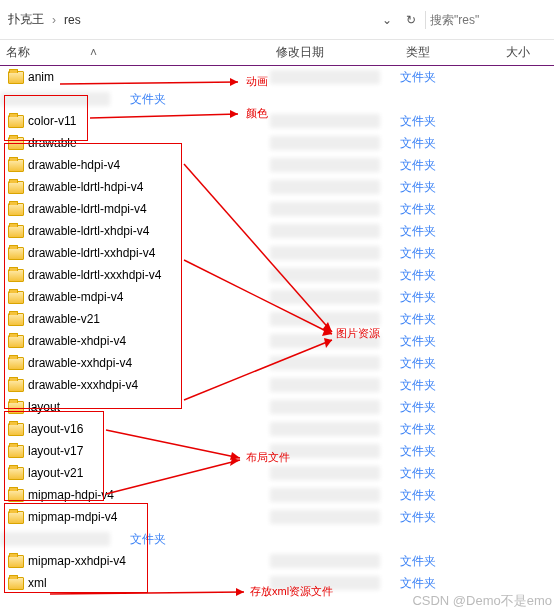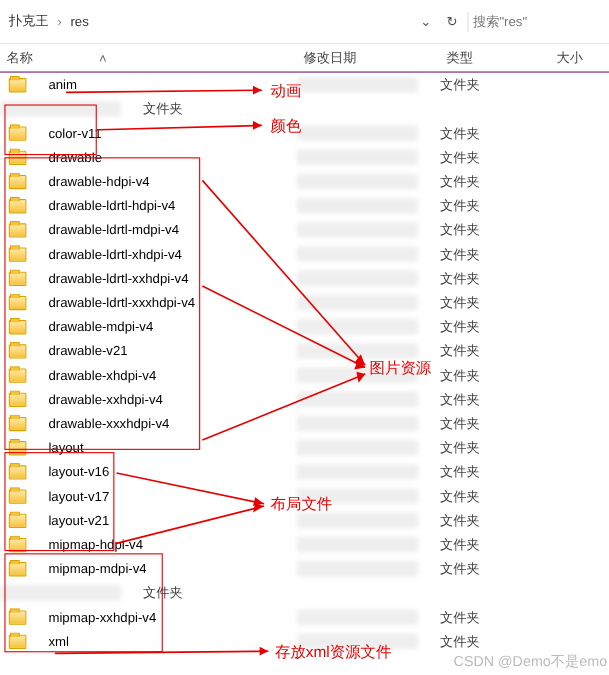--- a/index.html
+++ b/index.html
@@ -12,28 +12,28 @@
 .search{border:none;outline:none;color:#888;width:120px}
 .hdr{display:flex;height:26px;align-items:center;border-bottom:1px solid #701a75;color:#444;position:relative}
 .hdr>div{padding:0 6px}
 .c-name{width:270px;display:flex;align-items:center;gap:60px}
 .c-date{width:130px}
 .c-type{width:100px}
 .c-size{flex:1}
 .sortico{color:#666}
 .list{position:relative}
 .row{display:flex;height:22px;align-items:center;position:relative}
-.row .nm{width:270px;display:flex;align-items:center;gap:20px;padding-left:8px}
+.row .nm{width:270px;display:flex;align-items:center;gap:4px;padding-left:8px}
 .row .dt{width:130px}
-.row .tp{width:100px;color:#404040}
+.row .tp{width:100px;color:#3b82f6}
 .fld{width:16px;height:13px;background:linear-gradient(#ffe9a8,#f5c23b);border:1px solid #d9a400;border-radius:1px;position:relative}
 .fld:before{content:"";position:absolute;top:-3px;left:0;width:7px;height:3px;background:#f5c23b;border:1px solid #d9a400;border-bottom:none;border-radius:1px 1px 0 0}
 .blur{width:110px;height:14px;background:#eee;filter:blur(2px);border-radius:2px}
 .redbox{position:absolute;border:1.5px solid #e60000;pointer-events:none;z-index:5}
-.ann{position:absolute;color:#e60000;font-size:14px;font-weight:500;z-index:6;pointer-events:none;white-space:nowrap}
+.ann{position:absolute;color:#e60000;font-size:11px;font-weight:500;z-index:6;pointer-events:none;white-space:nowrap}
 svg.arrow{position:absolute;z-index:4;pointer-events:none;overflow:visible}
 svg.arrow line{stroke:#e60000;stroke-width:1.5}
 svg.arrow polygon{fill:#e60000}
 .wm{position:absolute;right:2px;bottom:4px;color:#bbb;font-size:13px;z-index:10}
 </style>
 </head>
 <body>
 
 <div class="top">
   <span class="crumb">扑克王</span>

